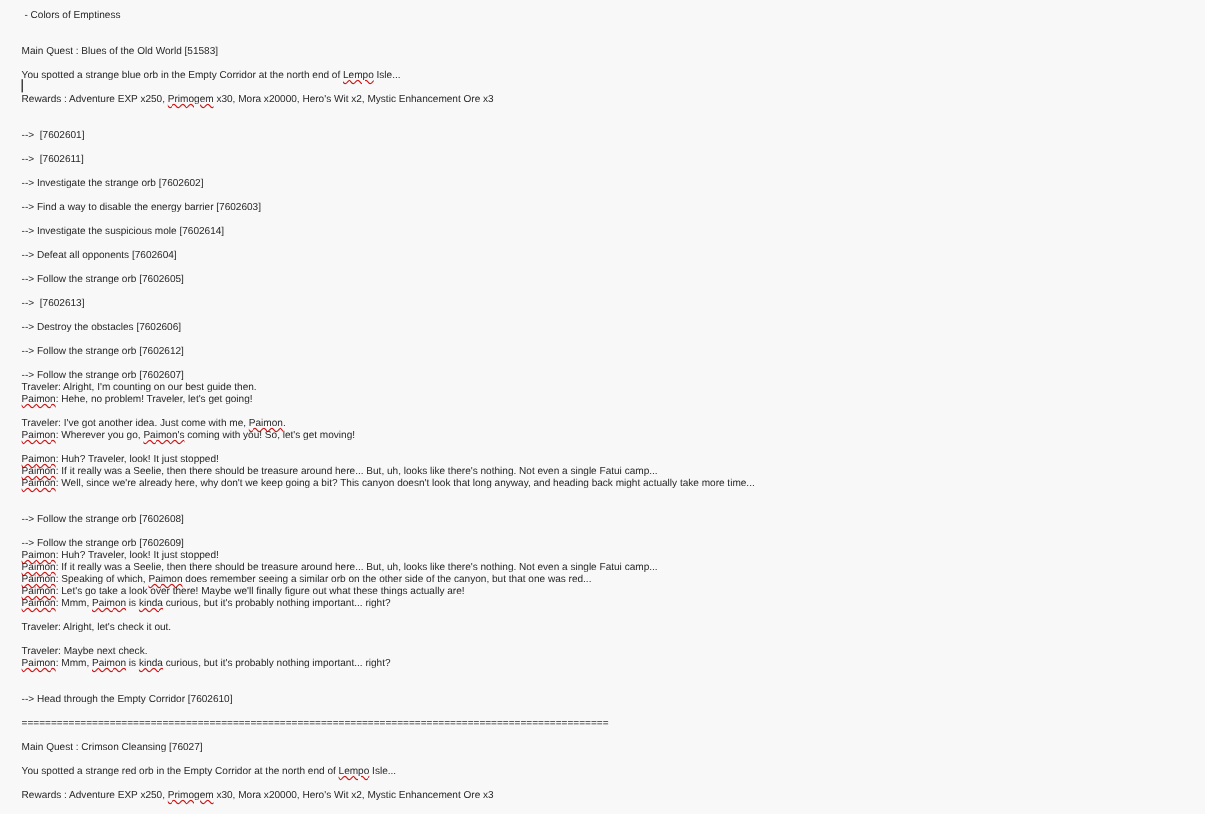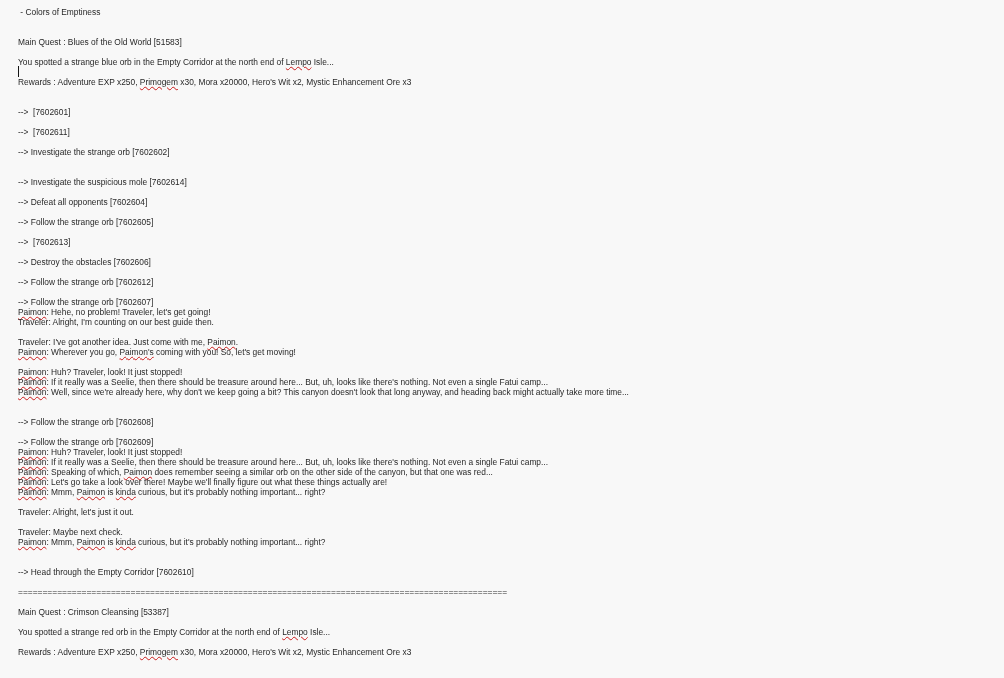--- a/index.html
+++ b/index.html
@@ -57,62 +57,63 @@
     <div class="line"><span class="caret"></span></div>
     <div class="line">Rewards : Adventure EXP x250, <span class="sq">Primogem</span> x30, Mora x20000, Hero's Wit x2, Mystic Enhancement Ore x3</div>
     <div class="line"></div>
     <div class="line"></div>
     <div class="line">--&gt;  [7602601]</div>
     <div class="line"></div>
     <div class="line">--&gt;  [7602611]</div>
     <div class="line"></div>
     <div class="line">--&gt; Investigate the strange orb [7602602]</div>
     <div class="line"></div>
+    <div class="line">--&gt; Find a way to disable the energy barrier [7602603]</div>
     <div class="line"></div>
     <div class="line">--&gt; Investigate the suspicious mole [7602614]</div>
     <div class="line"></div>
     <div class="line">--&gt; Defeat all opponents [7602604]</div>
     <div class="line"></div>
     <div class="line">--&gt; Follow the strange orb [7602605]</div>
     <div class="line"></div>
     <div class="line">--&gt;  [7602613]</div>
     <div class="line"></div>
     <div class="line">--&gt; Destroy the obstacles [7602606]</div>
     <div class="line"></div>
     <div class="line">--&gt; Follow the strange orb [7602612]</div>
     <div class="line"></div>
     <div class="line">--&gt; Follow the strange orb [7602607]</div>
+    <div class="line">Traveler: Alright, I'm counting on our best guide then.</div>
     <div class="line"><span class="sq">Paimon</span>: Hehe, no problem! Traveler, let's get going!</div>
-    <div class="line">Traveler: Alright, I'm counting on our best guide then.</div>
     <div class="line"></div>
     <div class="line">Traveler: I've got another idea. Just come with me, <span class="sq">Paimon</span>.</div>
     <div class="line"><span class="sq">Paimon</span>: Wherever you go, <span class="sq">Paimon's</span> coming with you! So, let's get moving!</div>
     <div class="line"></div>
     <div class="line"><span class="sq">Paimon</span>: Huh? Traveler, look! It just stopped!</div>
     <div class="line"><span class="sq">Paimon</span>: If it really was a Seelie, then there should be treasure around here... But, uh, looks like there's nothing. Not even a single Fatui camp...</div>
     <div class="line"><span class="sq">Paimon</span>: Well, since we're already here, why don't we keep going a bit? This canyon doesn't look that long anyway, and heading back might actually take more time...</div>
     <div class="line"></div>
     <div class="line"></div>
     <div class="line">--&gt; Follow the strange orb [7602608]</div>
     <div class="line"></div>
     <div class="line">--&gt; Follow the strange orb [7602609]</div>
     <div class="line"><span class="sq">Paimon</span>: Huh? Traveler, look! It just stopped!</div>
     <div class="line"><span class="sq">Paimon</span>: If it really was a Seelie, then there should be treasure around here... But, uh, looks like there's nothing. Not even a single Fatui camp...</div>
     <div class="line"><span class="sq">Paimon</span>: Speaking of which, <span class="sq">Paimon</span> does remember seeing a similar orb on the other side of the canyon, but that one was red...</div>
     <div class="line"><span class="sq">Paimon</span>: Let's go take a look over there! Maybe we'll finally figure out what these things actually are!</div>
     <div class="line"><span class="sq">Paimon</span>: Mmm, <span class="sq">Paimon</span> is <span class="sq">kinda</span> curious, but it's probably nothing important... right?</div>
     <div class="line"></div>
-    <div class="line">Traveler: Alright, let's just it out.</div>
+    <div class="line">Traveler: Alright, let's check it out.</div>
     <div class="line"></div>
     <div class="line">Traveler: Maybe next check.</div>
     <div class="line"><span class="sq">Paimon</span>: Mmm, <span class="sq">Paimon</span> is <span class="sq">kinda</span> curious, but it's probably nothing important... right?</div>
     <div class="line"></div>
     <div class="line"></div>
     <div class="line">--&gt; Head through the Empty Corridor [7602610]</div>
     <div class="line"></div>
     <div class="line">====================================================================================================</div>
     <div class="line"></div>
-    <div class="line">Main Quest : Crimson Cleansing [53387]</div>
+    <div class="line">Main Quest : Crimson Cleansing [76027]</div>
     <div class="line"></div>
     <div class="line">You spotted a strange red orb in the Empty Corridor at the north end of <span class="sq">Lempo</span> Isle...</div>
     <div class="line"></div>
     <div class="line">Rewards : Adventure EXP x250, <span class="sq">Primogem</span> x30, Mora x20000, Hero's Wit x2, Mystic Enhancement Ore x3</div>
   </div>
 
 </body></html>

